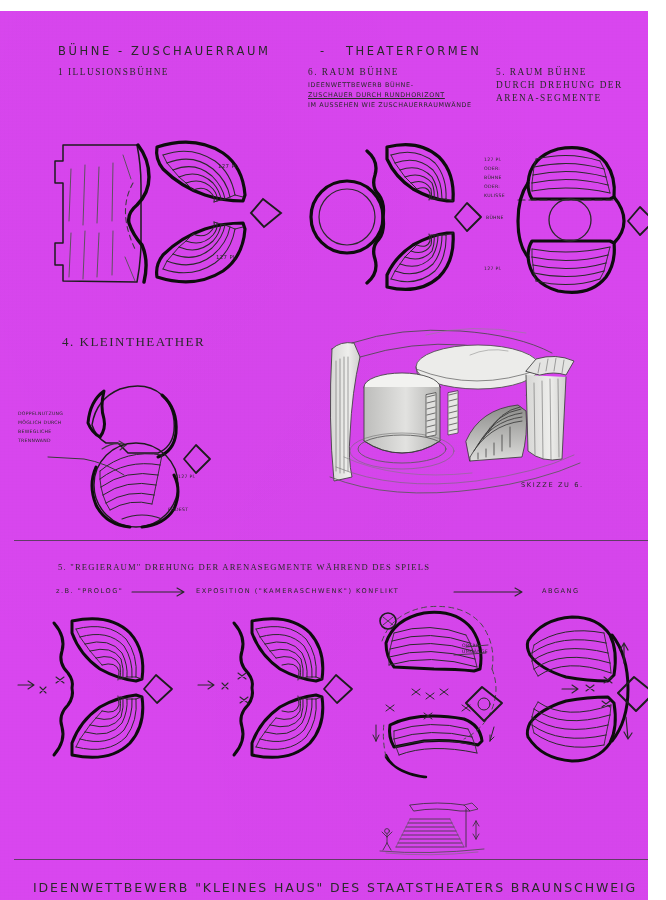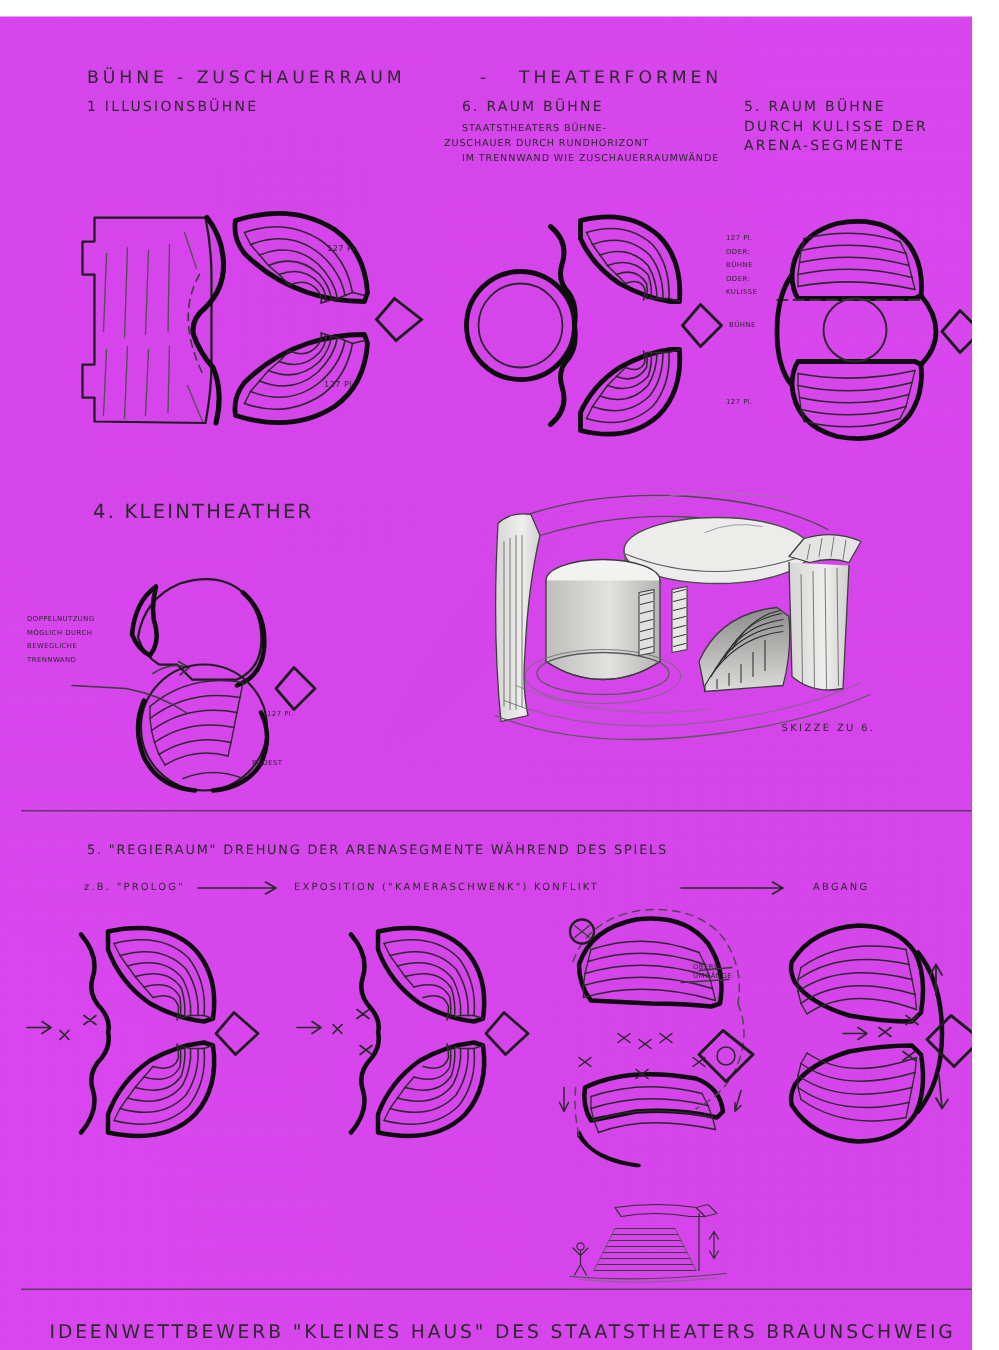--- a/index.html
+++ b/index.html
@@ -36,20 +36,21 @@
     line-height: 1.35;
   }
   .t-title {
     font-size: 11.5px;
     letter-spacing: 2.6px;
     font-weight: 400;
   }
   .t-sub {
     font-size: 9.3px;
     letter-spacing: 1.5px;
+    font-family: Liberation Serif, serif;
   }
   .t-tiny {
     font-size: 5.4px;
     letter-spacing: 0.35px;
   }
   .t-micro {
     font-size: 4.6px;
     letter-spacing: 0.3px;
   }
   .t-seq {
@@ -75,26 +76,26 @@
 <div id="sheet">
   <div id="paper-grain"></div>
 
   <div class="hand t-title" style="left:58px; top:33px;">BÜHNE  -  ZUSCHAUERRAUM</div>
   <div class="hand t-title" style="left:320px; top:33px;">-</div>
   <div class="hand t-title" style="left:346px; top:33px;">THEATERFORMEN</div>
 
   <div class="hand t-sub" style="left:58px; top:55px;">1 ILLUSIONSBÜHNE</div>
 
   <div class="hand t-sub" style="left:308px; top:55px;">6. RAUM BÜHNE</div>
-  <div class="hand t-tiny" style="left:308px; top:70px; font-size:6.4px; letter-spacing:.6px;">STAATSTHEATERS BÜHNE-</div>
-  <div class="hand t-tiny" style="left:296px; top:80px; font-size:6.4px; letter-spacing:.6px;">ZUSCHAUER DURCH RUNDHORIZONT</div>
-  <div class="hand t-tiny" style="left:308px; top:90px; font-size:6.4px; letter-spacing:.6px;">IM TRENNWAND WIE ZUSCHAUERRAUMWÄNDE</div>
+  <div class="hand t-tiny" style="left:308px; top:70px; font-size:6.4px; letter-spacing:.6px;">IDEENWETTBEWERB BÜHNE-</div>
+  <div class="hand t-tiny" style="left:308px; top:80px; font-size:6.4px; letter-spacing:.6px;text-decoration:underline;">ZUSCHAUER DURCH RUNDHORIZONT</div>
+  <div class="hand t-tiny" style="left:308px; top:90px; font-size:6.4px; letter-spacing:.6px;">IM AUSSEHEN WIE ZUSCHAUERRAUMWÄNDE</div>
 
   <div class="hand t-sub" style="left:496px; top:55px;">5. RAUM BÜHNE</div>
-  <div class="hand t-sub" style="left:496px; top:68px;">DURCH KULISSE DER</div>
+  <div class="hand t-sub" style="left:496px; top:68px;">DURCH DREHUNG DER</div>
   <div class="hand t-sub" style="left:496px; top:81px;">ARENA-SEGMENTE</div>
 
   <svg style="left:45px; top:110px;" width="250" height="180" viewBox="0 0 250 180">
     <g fill="none" stroke="#1d1d1d" stroke-width="1.5" stroke-linecap="round" stroke-linejoin="round">
 
       <path d="M18,24 L18,40 L10,40 L10,62 L18,62 L18,122 L10,122 L10,144 L18,144 L18,160
                L92,161 Q96,140 96,120 L96,64 Q96,44 92,24 Z"></path>
 
       <path d="M93,24 Q104,38 104,56 Q104,72 92,84 Q82,92 84,102 Q88,114 97,124 Q104,140 99,161" stroke="#0d0d0d" stroke-width="3.4"></path>
 

